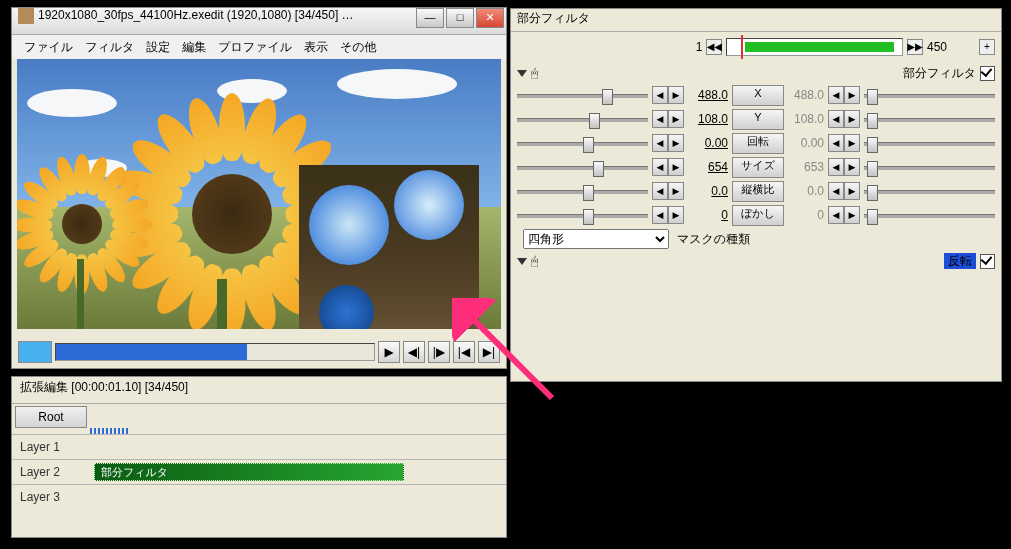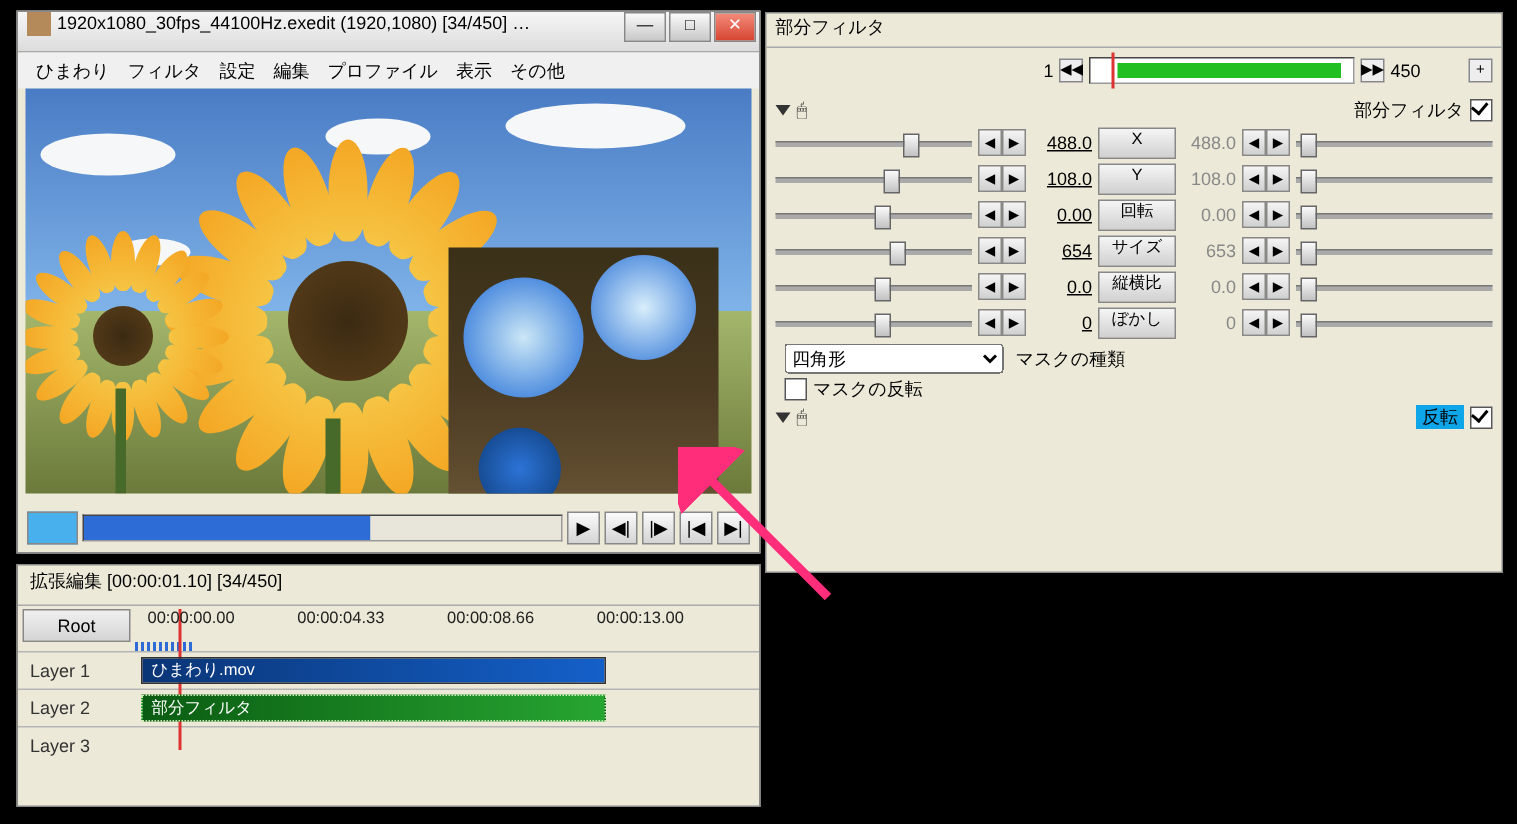--- a/index.html
+++ b/index.html
@@ -75,21 +75,21 @@
   <div class="title">
     <div class="icon"></div>
     <div class="text">1920x1080_30fps_44100Hz.exedit  (1920,1080)  [34/450]  …</div>
     <div class="btn-mmc">
       <div>—</div>
       <div>□</div>
       <div class="close">✕</div>
     </div>
   </div>
   <div class="menu">
-    <span>ひまわり</span>
+    <span>ファイル</span>
     <span>フィルタ</span>
     <span>設定</span>
     <span>編集</span>
     <span>プロファイル</span>
     <span>表示</span>
     <span>その他</span>
   </div>
   <div class="preview">
 
     <div class="cloud" style="left:10px;top:30px;width:90px;height:28px"></div>
@@ -166,34 +166,24 @@
     <div class="tbtn">|◀</div>
     <div class="tbtn">▶|</div>
   </div>
 </div>
 
 <div class="win tl-win">
   <div class="tl-title">拡張編集 [00:00:01.10] [34/450]</div>
   <div class="tl-body">
     <div class="ruler">
       <div class="root">Root</div>
-      <div class="rulerticks">
-        <div class="playhead" style="left:7%"></div>
-        <span style="position:absolute;left:2%">00:00:00.00</span>
-        <span style="position:absolute;left:26%">00:00:04.33</span>
-        <span style="position:absolute;left:50%">00:00:08.66</span>
-        <span style="position:absolute;left:74%">00:00:13.00</span>
-      </div>
     </div>
     <div style="height:6px;background:repeating-linear-gradient(90deg,#2d6cd6 0,#2d6cd6 2px,#ece9d8 2px,#ece9d8 4px);margin-left:78px;width:40px"></div>
     <div class="layer-row">
       <div class="layer-lbl">Layer 1</div>
-      <div class="track">
-          <div class="clip clip-blue" style="left:0;width:310px"><span>ひまわり.mov</span></div>
-        </div>
     </div>
     <div class="layer-row">
       <div class="layer-lbl">Layer 2</div>
       <div class="track">
           <div class="clip clip-green" style="left:0;width:310px"><span>部分フィルタ</span></div>
         </div>
     </div>
     <div class="layer-row">
       <div class="layer-lbl">Layer 3</div>
       <div class="track"></div>
@@ -352,30 +342,26 @@
             <div class="rail"></div>
             <div class="thumb" style="left:2%"></div>
           </div>
    </div>
       </div>
 
     <div class="sel">
       <select><option>四角形</option></select>
       <span>マスクの種類</span>
     </div>
-    <div class="chk-row">
-      <div class="chk"></div>
-      <span>マスクの反転</span>
-    </div>
 
     <div class="group-head">
         <div class="tri"></div>
         <span>🖱</span>
       <div class="spacer"></div>
-      <span style="background:#0ea5e9;padding:1px 4px">反転</span>
+      <span style="background:#1d4ed8;padding:1px 4px">反転</span>
       <div class="chk on" style="margin-left:4px"></div>
     </div>
 
   </div>
 </div>
 
 <svg class="arrow" viewBox="0 0 110 110">
   <defs>
       <marker id="ah" markerWidth="10" markerHeight="10" refX="2" refY="5" orient="auto">
         <path d="M0,0 L10,5 L0,10 z" fill="#ff2d7a"></path>

